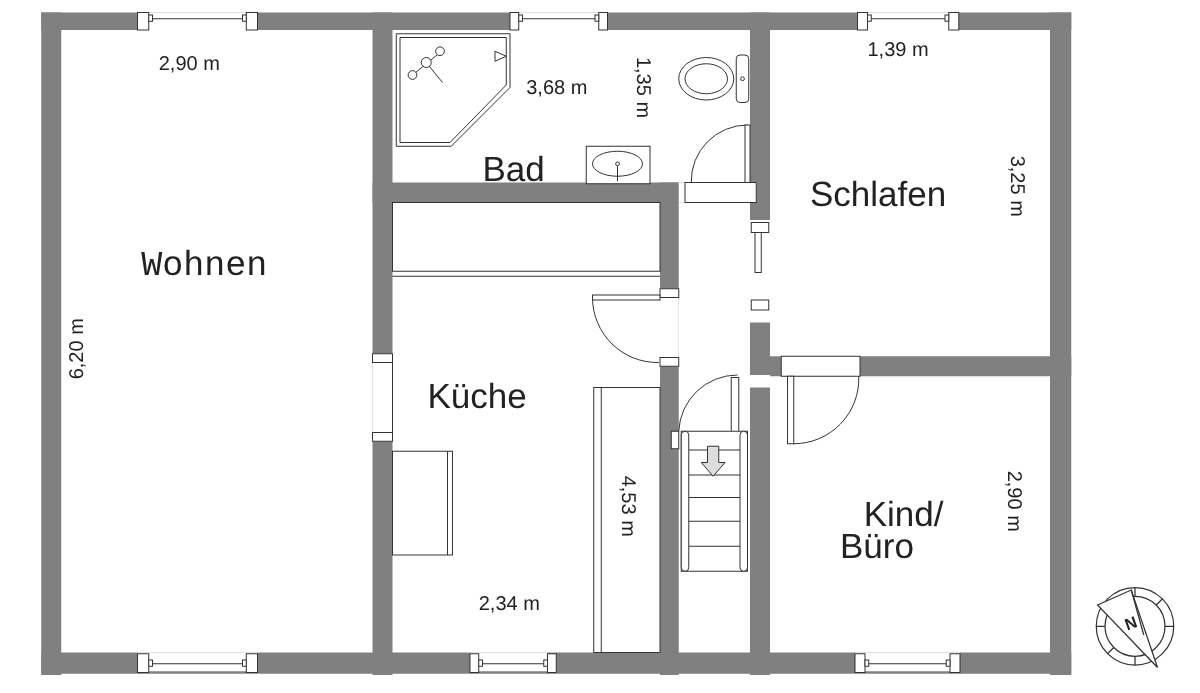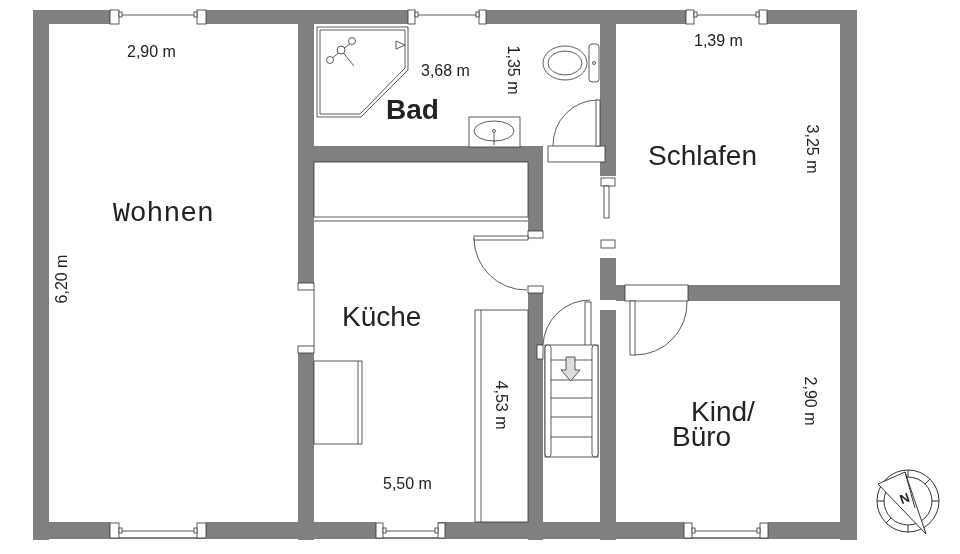--- a/index.html
+++ b/index.html
@@ -189,28 +189,28 @@
     <line x1="908" y1="532" x2="908" y2="525"></line>
       <line x1="877" y1="501" x2="884" y2="501"></line>
     <line x1="930" y1="479" x2="925" y2="484"></line>
       <line x1="886" y1="523" x2="891" y2="518"></line>
     <path d="M878 484 L905 472 L926 534 Z" fill="#fff"></path>
     <line x1="905" y1="472" x2="915" y2="508"></line>
   </g>
 </svg>
 
 <div class="lbl room" style="left:113px; top:198px;font-family:Liberation Mono, monospace;">Wohnen</div>
-<div class="lbl room" style="left:386px; top:94px;font-weight:bold;">Bad</div>
+<div class="lbl room" style="left:386px; top:120px;">Bad</div>
 <div class="lbl room" style="left:648px; top:140px;">Schlafen</div>
 <div class="lbl room" style="left:342px; top:301px;">Küche</div>
 <div class="lbl room" style="left:691px; top:396px;">Kind/</div>
 <div class="lbl room" style="left:672px; top:421px;">Büro</div>
 
 <div class="lbl dim" style="left:127px; top:43px;">2,90 m</div>
 <div class="lbl dim vert" style="left:38px; top:270px; transform: rotate(-90deg);">6,20 m</div>
 <div class="lbl dim" style="left:421px; top:33px;margin-top:29px;">3,68 m</div>
 <div class="lbl dim vert" style="left:489px; top:61px; transform: rotate(90deg);">1,35 m</div>
 <div class="lbl dim" style="left:694px; top:32px;">1,39 m</div>
 <div class="lbl dim vert" style="left:788px; top:140px; transform: rotate(90deg);">3,25 m</div>
-<div class="lbl dim" style="left:383px; top:475px;">5,50 m</div>
+<div class="lbl dim" style="left:383px; top:475px;">2,34 m</div>
 <div class="lbl dim vert" style="left:477px; top:396px; transform: rotate(90deg);">4,53 m</div>
 <div class="lbl dim vert" style="left:786px; top:392px; transform: rotate(90deg);">2,90 m</div>
 <div class="lbl" style="left:900px; top:491px; font-size:13px; font-weight:bold; transform: rotate(-20deg);">N</div>
 
 </body></html>

